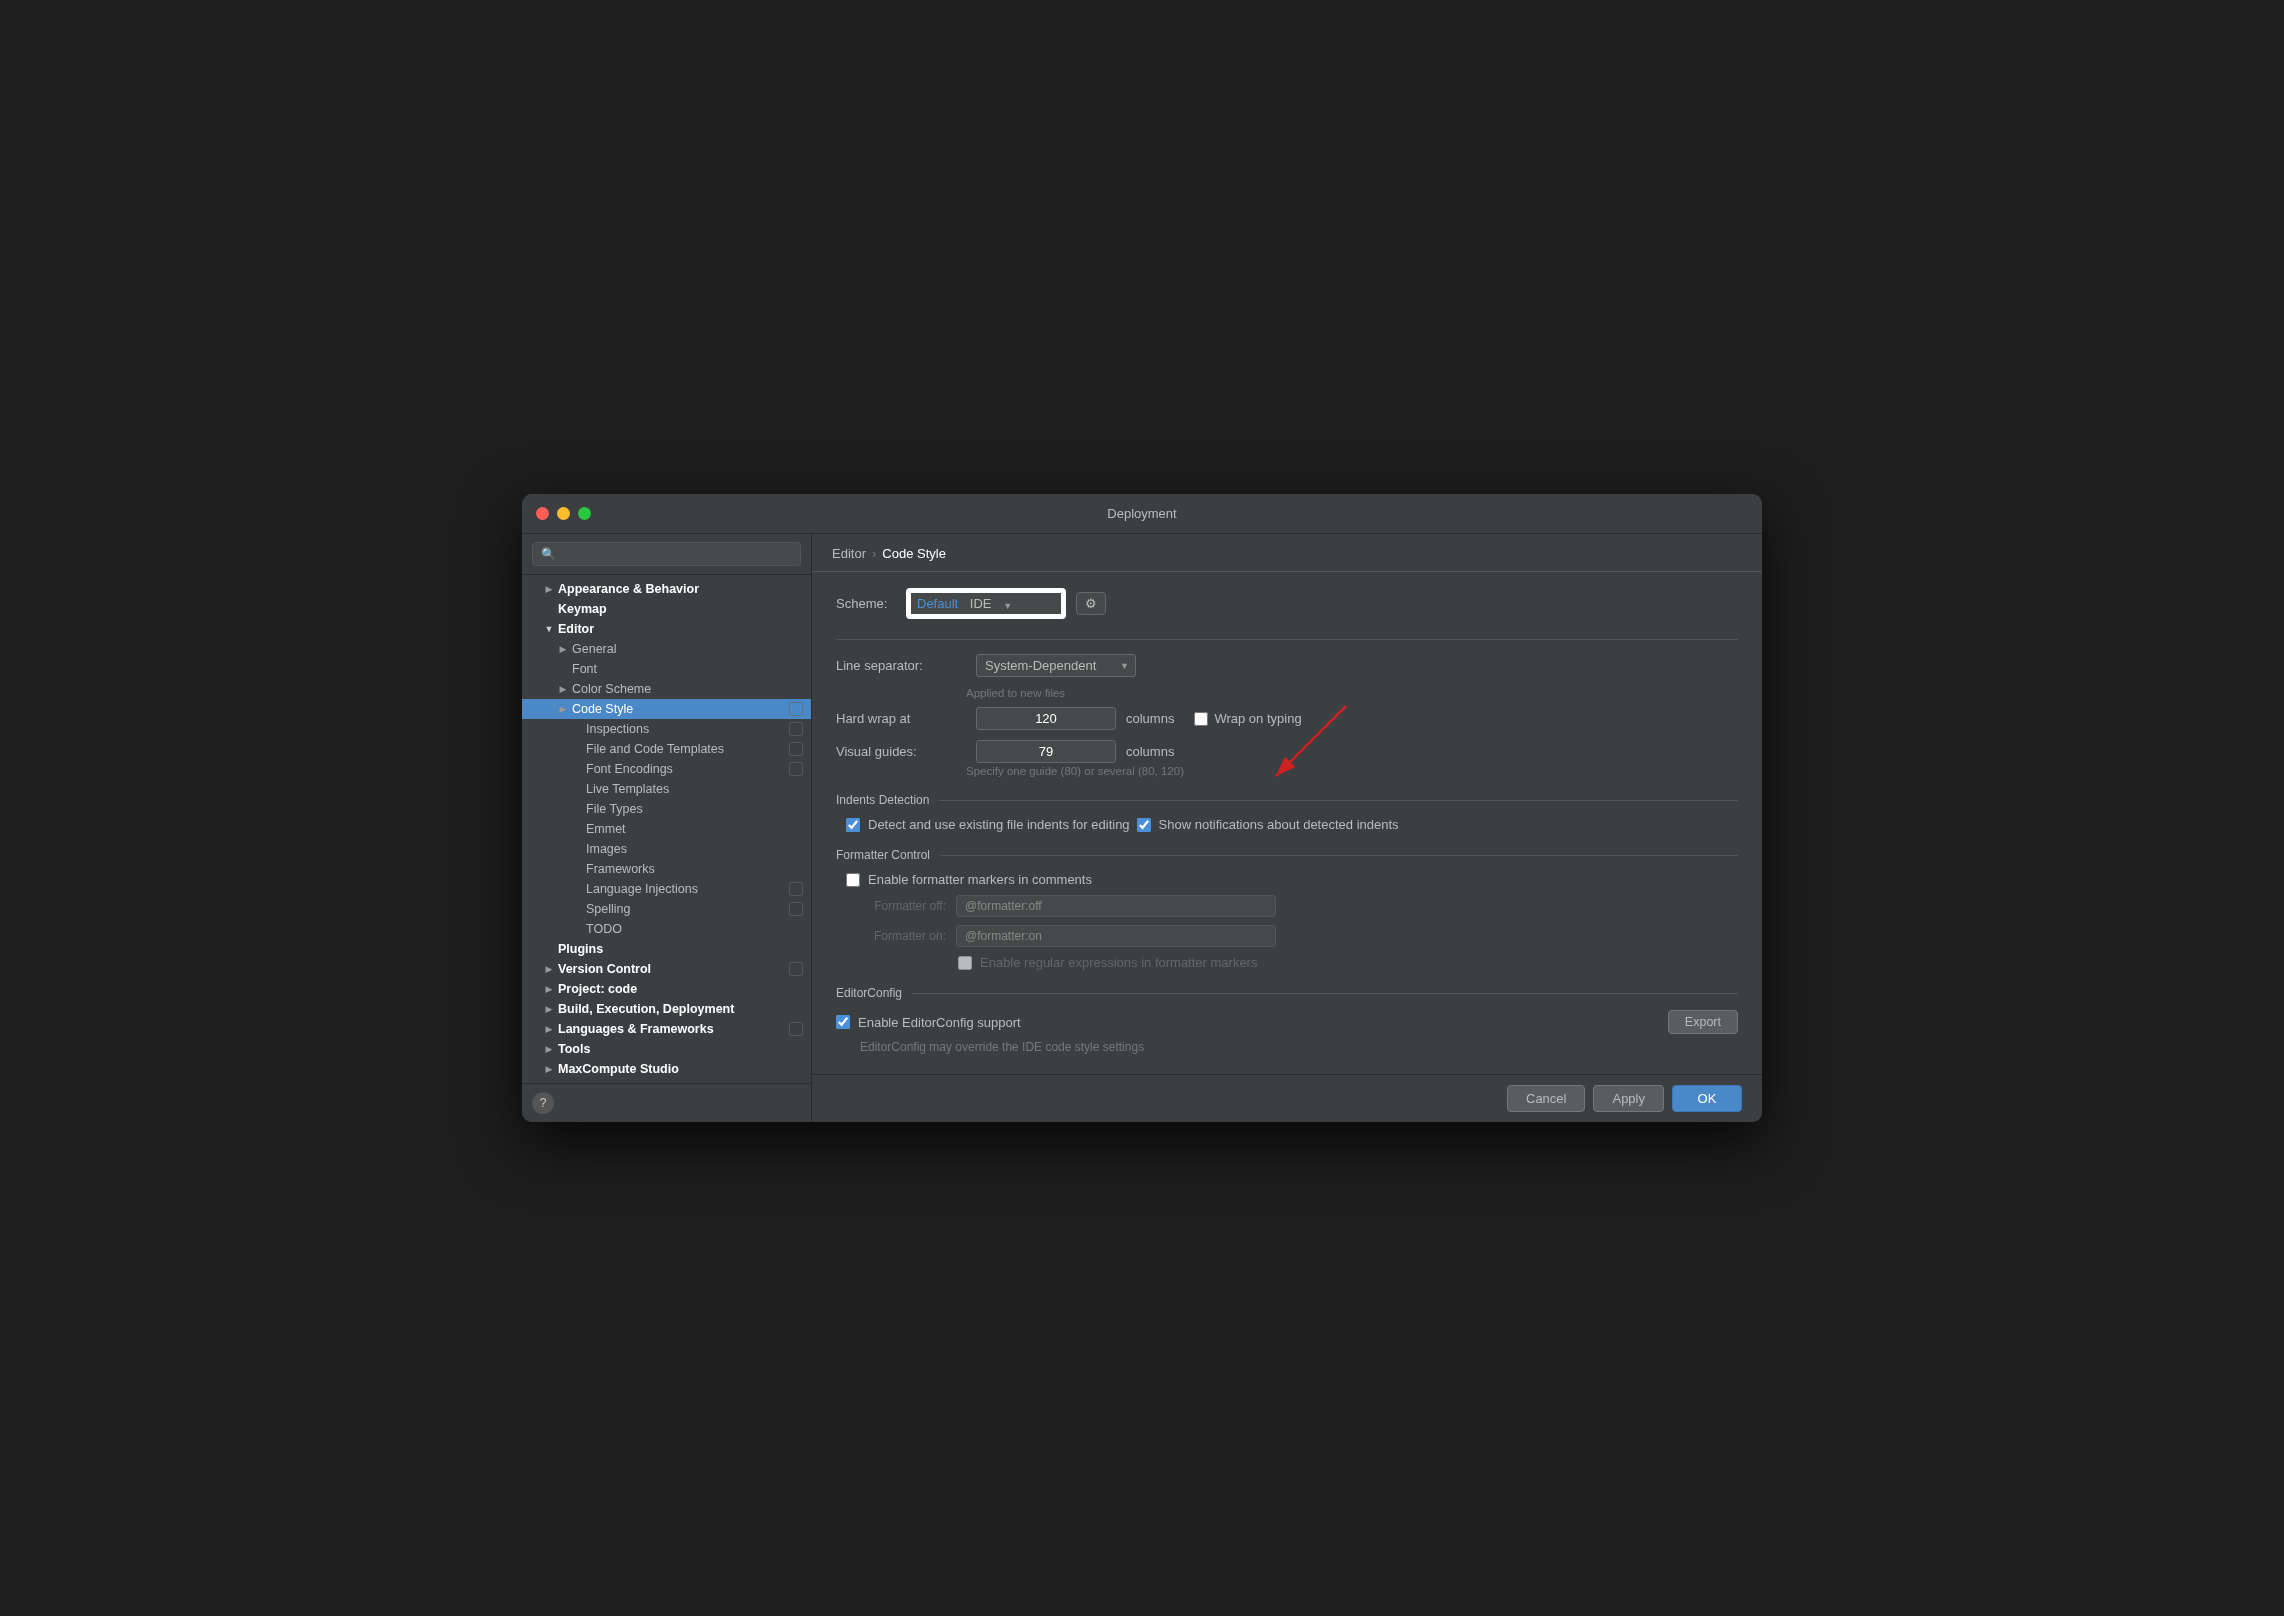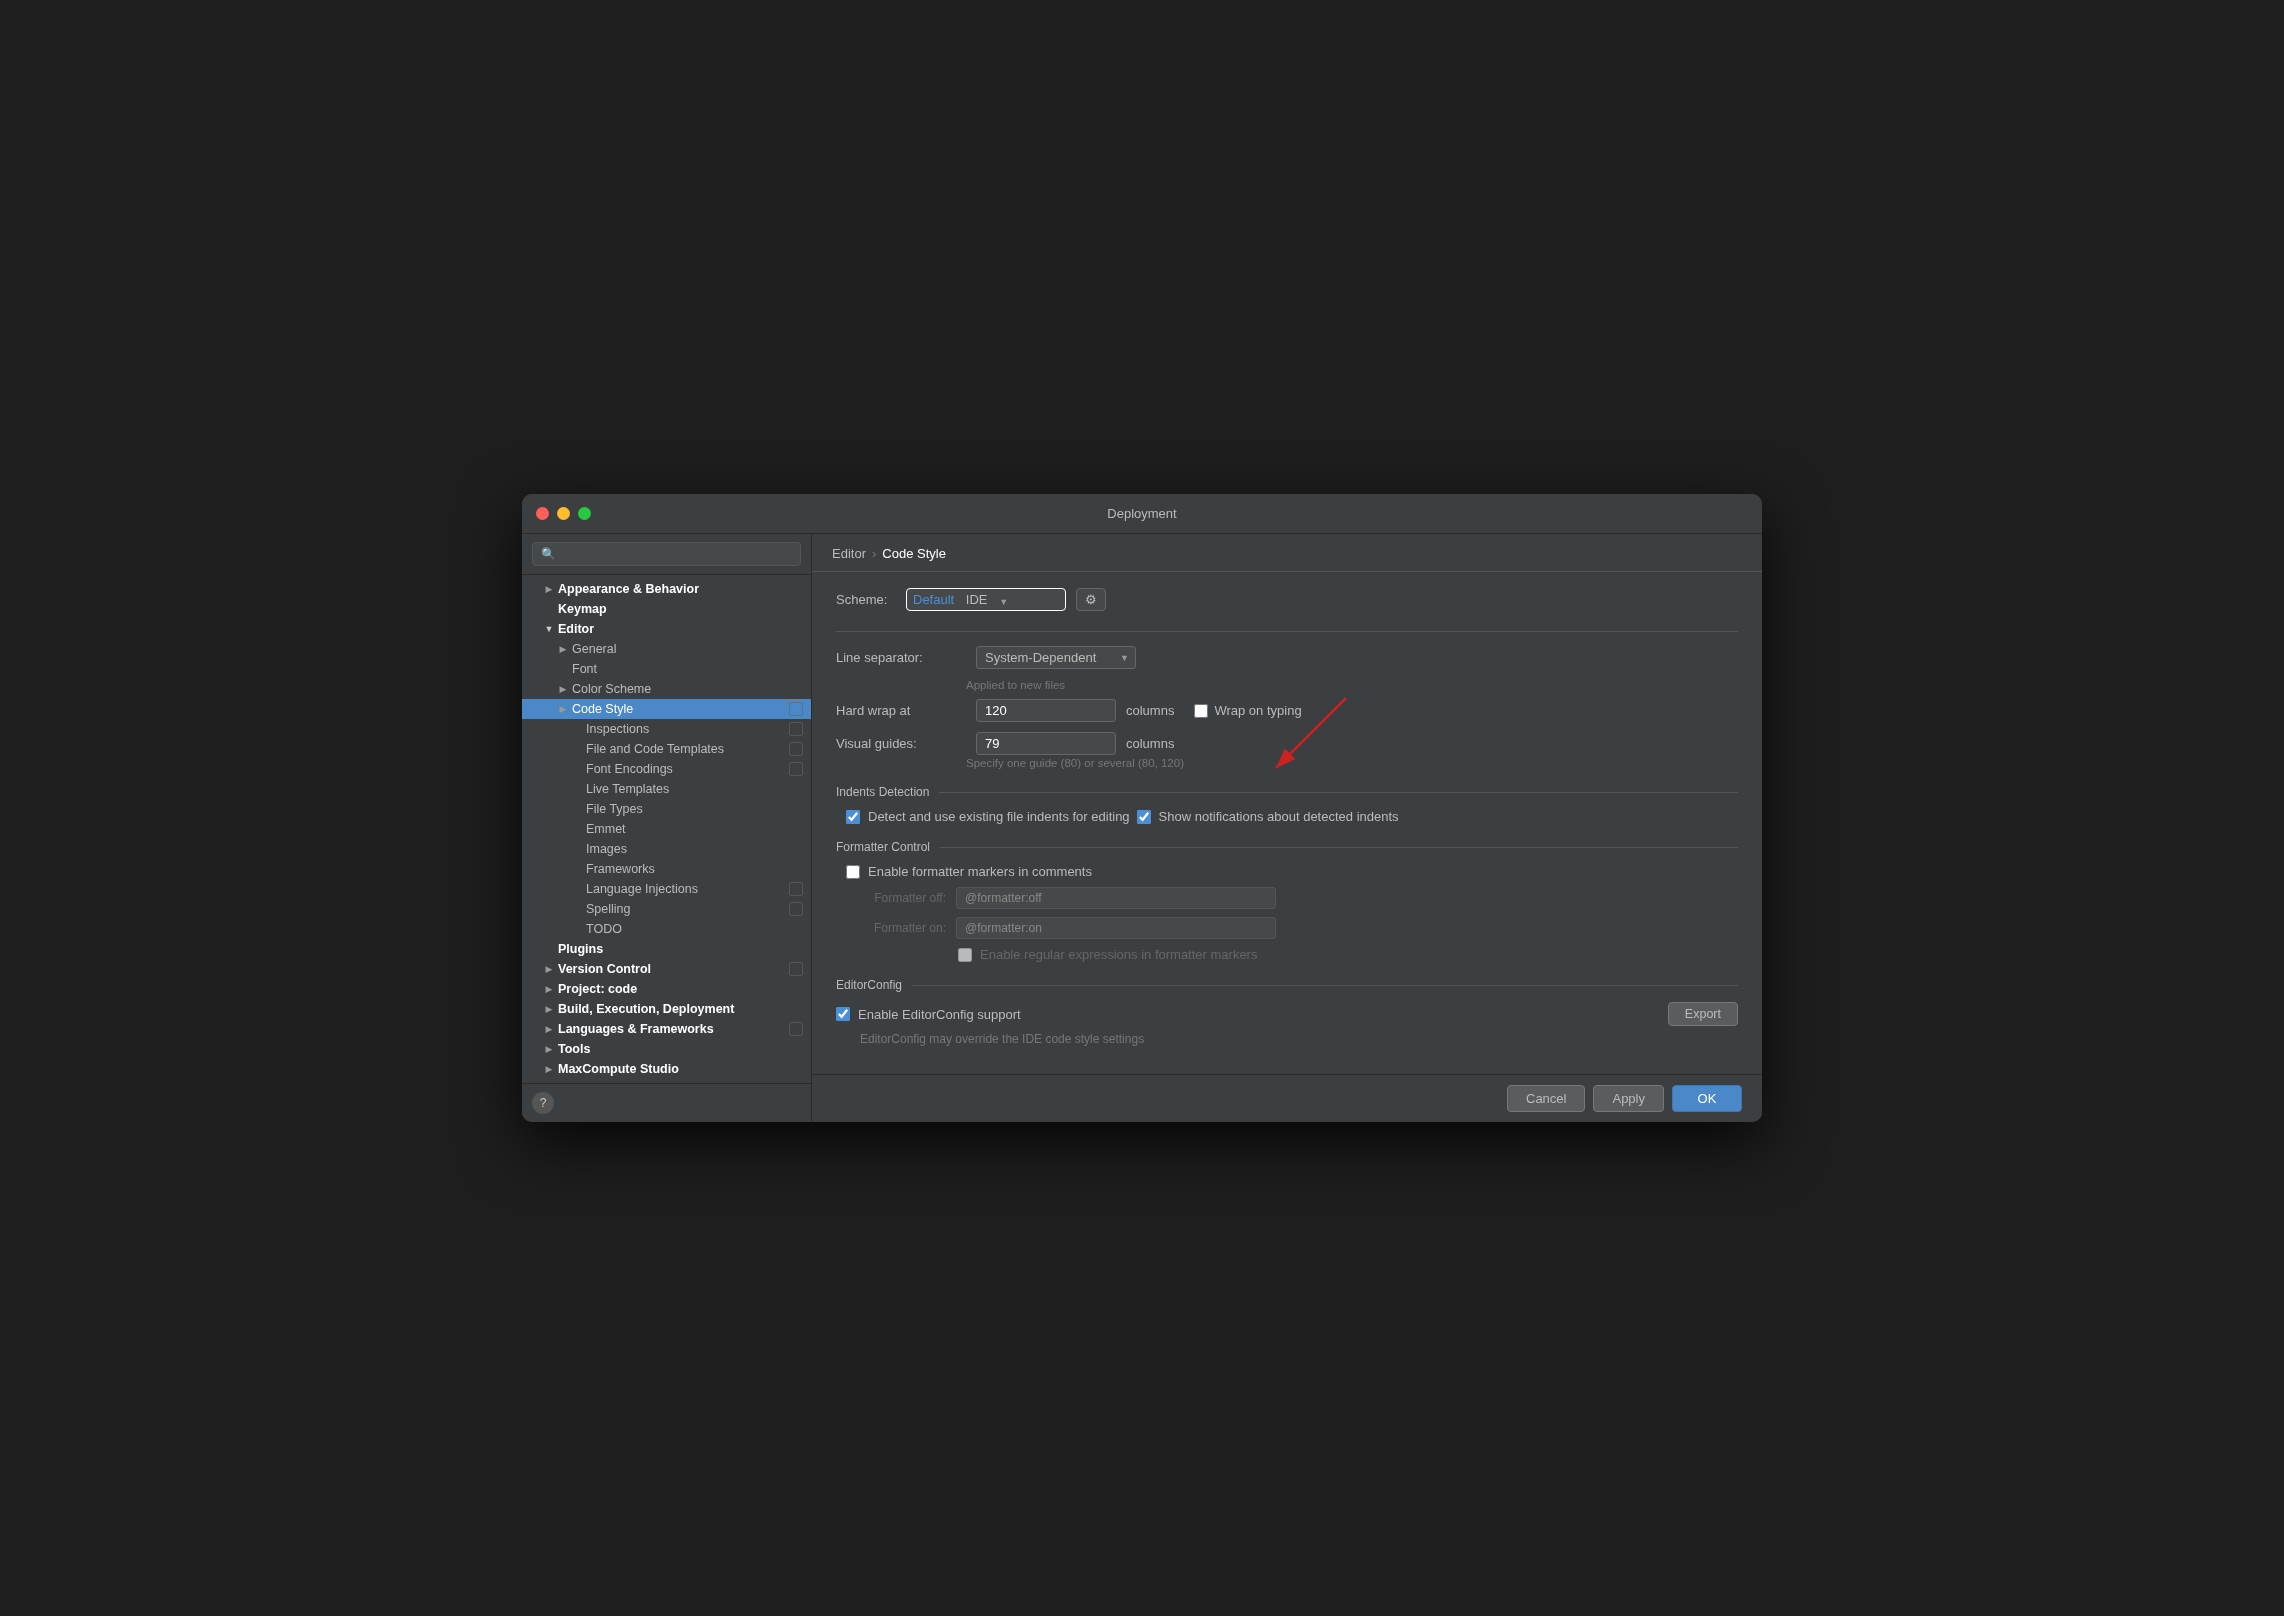--- a/index.html
+++ b/index.html
@@ -173,21 +173,21 @@
       gap: 10px;
       margin-bottom: 20px;
     }
     .scheme-label {
       color: #bbbbbb;
       font-size: 13px;
       min-width: 60px;
     }
     .scheme-select {
       background: #45494a;
-      border: 1px solid #ffffff;
+      border: 5px solid #ffffff;
       border-radius: 4px;
       color: #4a90d9;
       font-size: 13px;
       padding: 3px 6px;
       cursor: pointer;
       display: flex;
       align-items: flex-end;
       gap: 4px;
       min-width: 160px;
     }
@@ -220,20 +220,21 @@
     }
     .text-input {
       background: #45494a;
       border: 1px solid #666;
       border-radius: 3px;
       color: #ffffff;
       font-size: 13px;
       padding: 3px 8px;
       width: 140px;
       outline: none;
+      text-align: center;
     }
     .unit-label {
       color: #bbbbbb;
       font-size: 13px;
     }
     .checkbox-row {
       display: flex;
       align-items: center;
       gap: 6px;
       margin-left: 10px;

